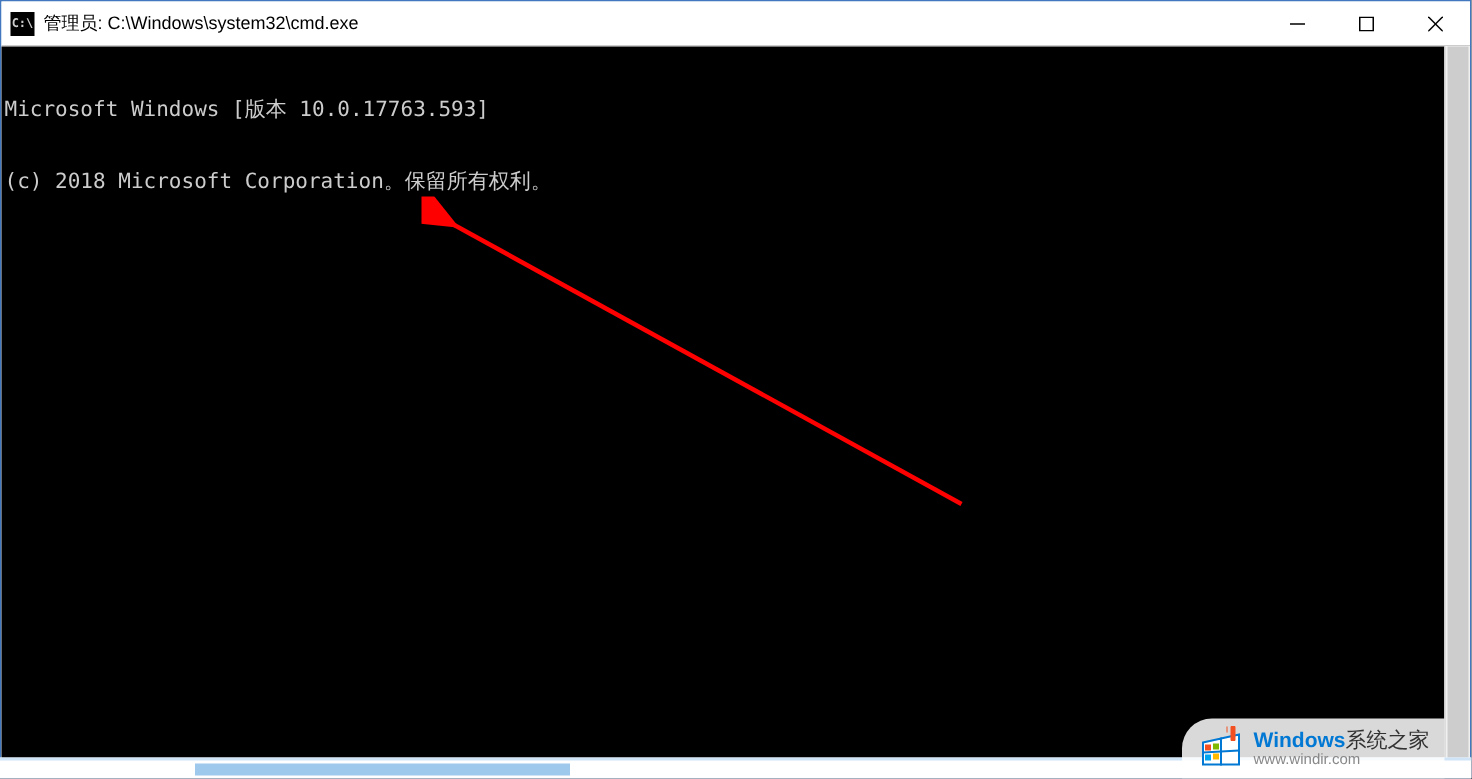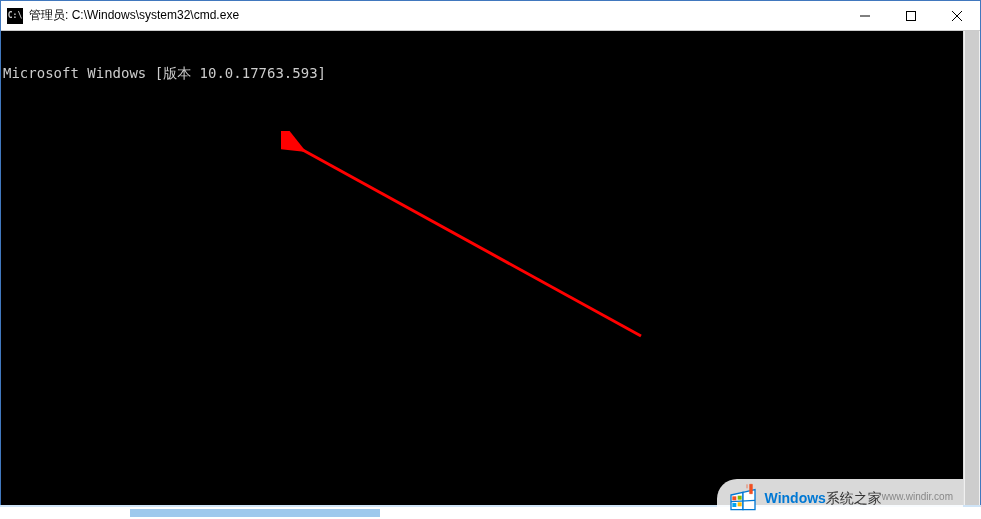--- a/index.html
+++ b/index.html
@@ -122,21 +122,21 @@
       padding: 4px 10px;
       border-top-left-radius: 20px;
       z-index: 20;
     }
     .watermark-logo {
       width: 32px;
       height: 32px;
     }
     .watermark-text {
       display: flex;
-      flex-direction: row;
+      flex-direction: column;
       line-height: 1.1;
     }
     .watermark-main {
       font-size: 14px;
       color: #333;
     }
     .watermark-main b {
       color: #0078d4;
       font-weight: 600;
     }
@@ -188,20 +188,21 @@
             <line x1="0" y1="0" x2="10" y2="10" stroke="#000" stroke-width="1"></line>
             <line x1="10" y1="0" x2="0" y2="10" stroke="#000" stroke-width="1"></line>
           </svg>
       </button>
     </div>
   </div>
 
   <div class="terminal-area">
     <div class="terminal">
       <div class="terminal-line">Microsoft Windows [版本 10.0.17763.593]</div>
+      <div class="terminal-line">(c) 2018 Microsoft Corporation。保留所有权利。</div>
       <div class="terminal-line"></div>
 
       <svg class="arrow-annotation" width="380" height="220" viewBox="0 0 380 220">
         <defs>
           <marker id="arrowhead" markerWidth="12" markerHeight="10" refX="2" refY="5" orient="auto">
             <polygon points="0 5, 12 0, 12 10" fill="#ff0000"></polygon>
           </marker>
         </defs>
         <line x1="360" y1="205" x2="20" y2="18" stroke="#ff0000" stroke-width="3" marker-end="url(#arrowhead)"></line>
       </svg>

